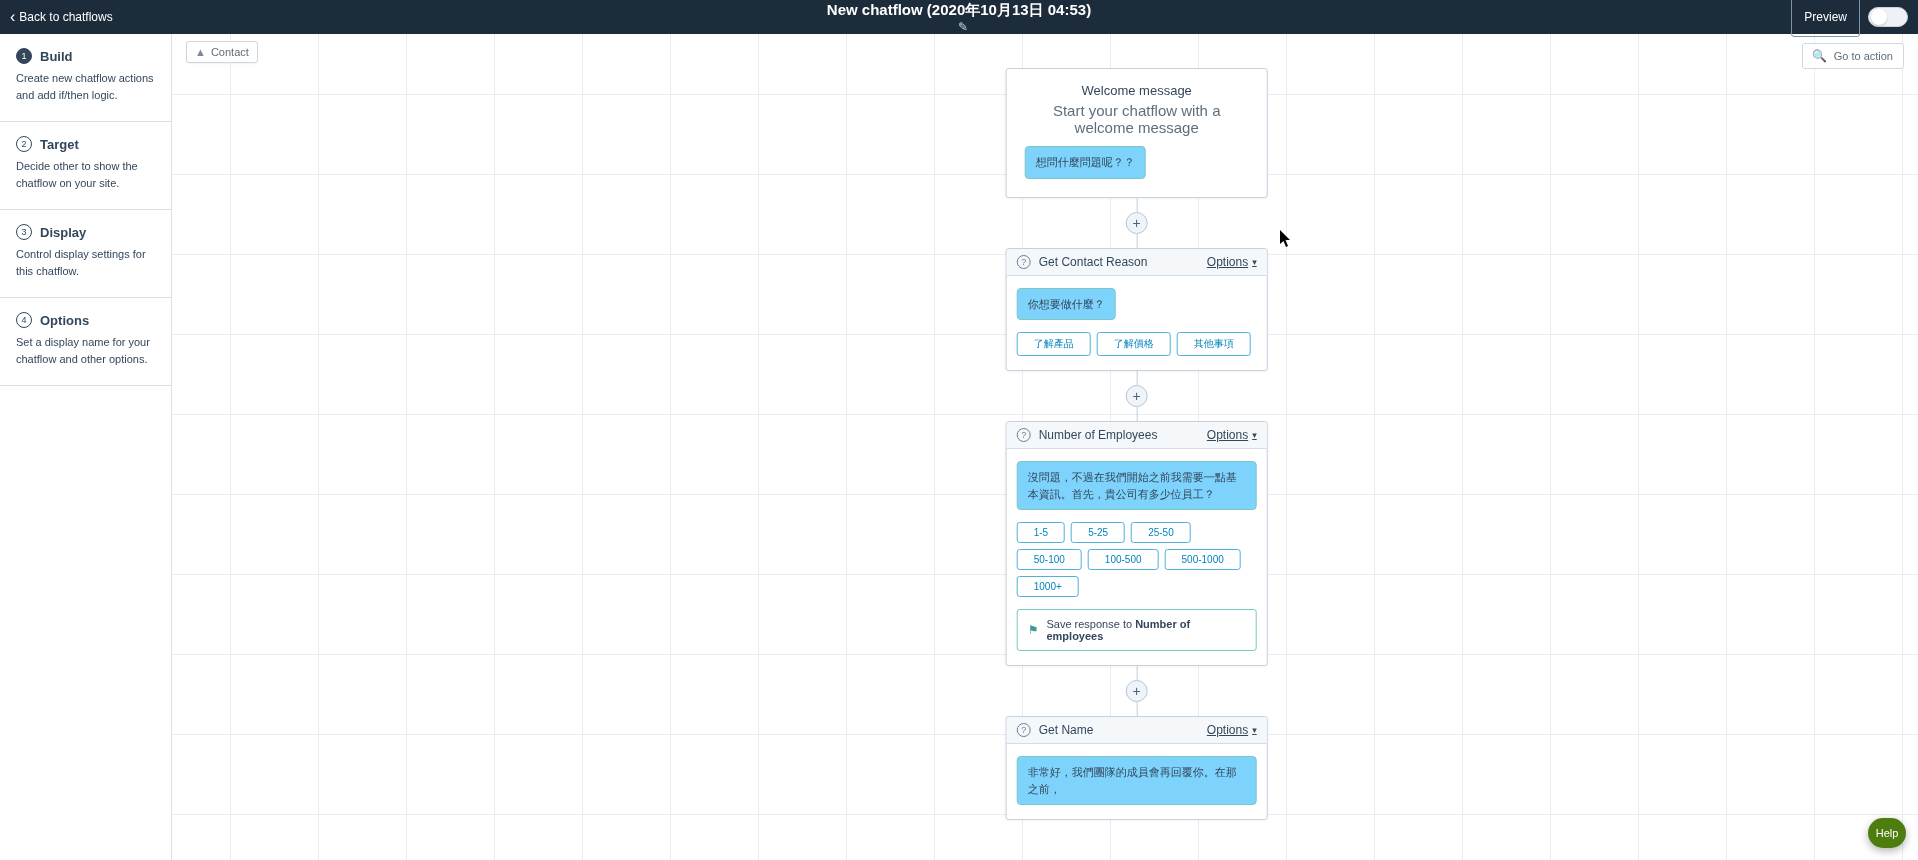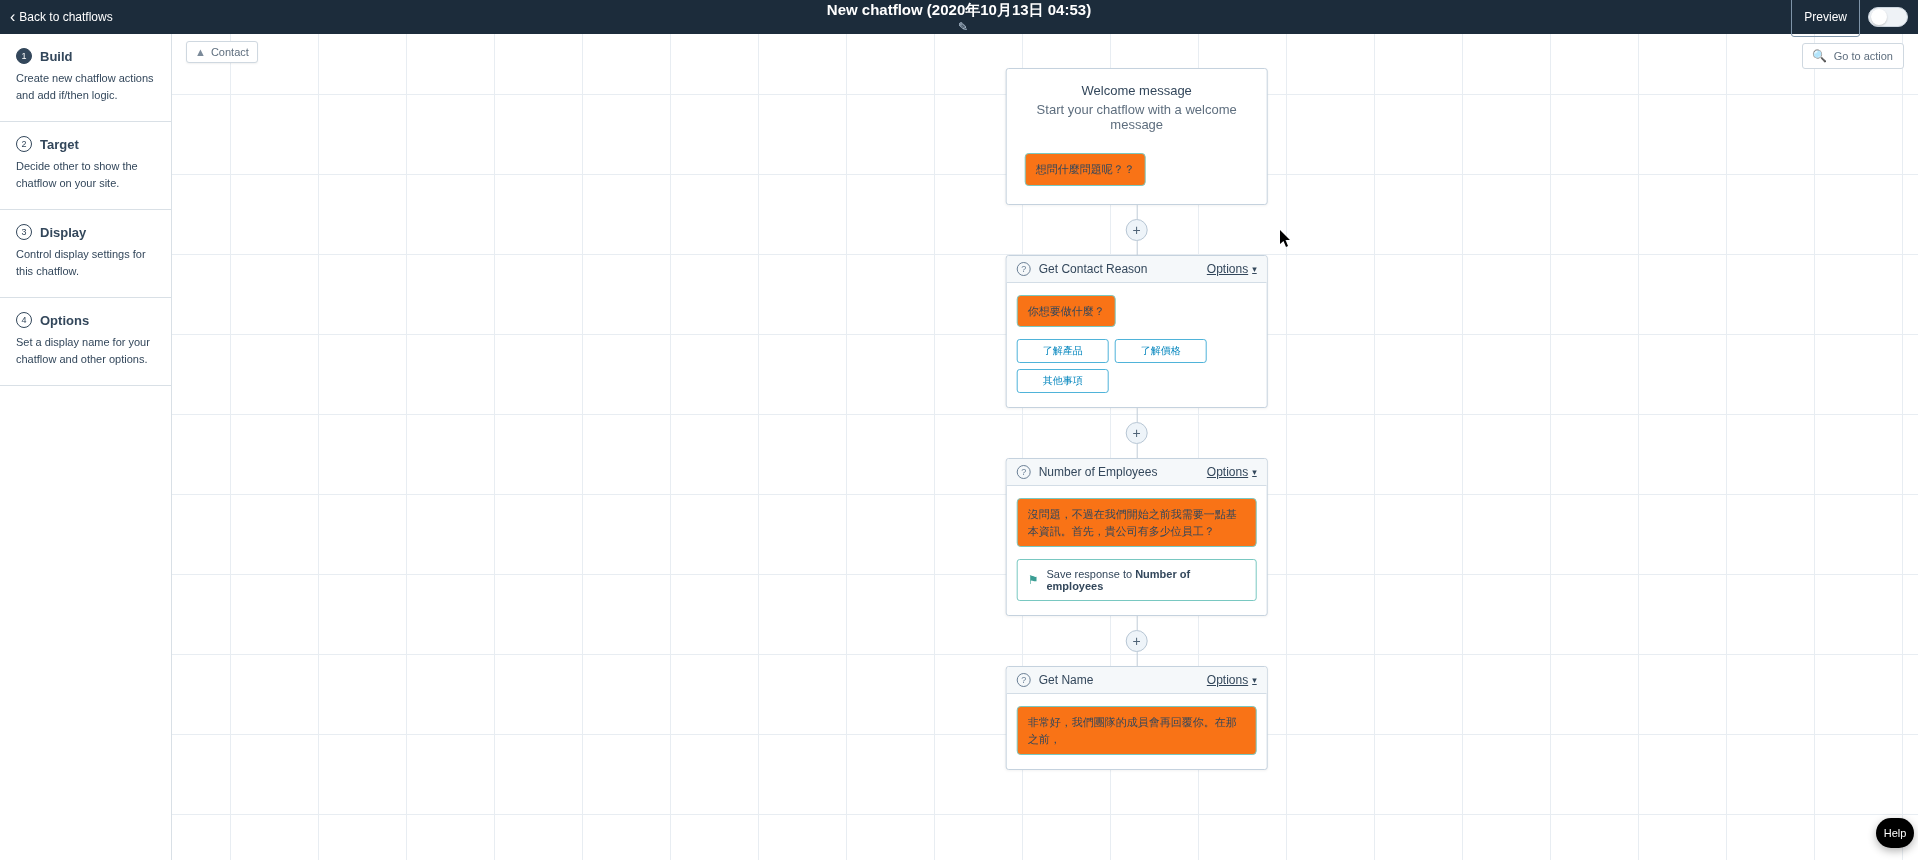--- a/index.html
+++ b/index.html
@@ -160,39 +160,39 @@
   }
   .node .node-head .opts .caret { font-size: 9px; text-decoration: none; }
 
   .node .node-body {
     padding: 12px 10px 14px;
   }
 
   .bubble {
     display: inline-block;
     border: 1px solid #79c8c1;
-    background: #f97316;
+    background: #7dd3fc;
     color: #33475b;
     border-radius: 4px;
     padding: 7px 10px;
     font-size: 11px;
     line-height: 1.5;
     max-width: 100%;
   }
 
   .chips {
     margin-top: 12px;
     display: flex; flex-wrap: wrap; gap: 6px;
   }
   .chip {
     border: 1px solid #4fb3d9;
     color: #0084bd;
     background: #fff;
     border-radius: 3px;
-    padding: 4px 25px;
+    padding: 4px 16px;
     font-size: 10px;
     cursor: pointer;
   }
 
   .save-row {
     margin-top: 12px;
     border: 1px solid #79c8c1;
     border-radius: 3px;
     padding: 8px 10px;
     display: flex; align-items: center; gap: 8px;
@@ -203,21 +203,21 @@
   .welcome-node {
     width: 262px;
     background: #fff;
     border: 1px solid #c5d2de;
     border-radius: 3px;
     box-shadow: 0 1px 3px rgba(0,0,0,0.05);
     padding: 14px 18px 18px;
     text-align: center;
   }
   .welcome-node .w-title { font-size: 13px; font-weight: 400; margin-bottom: 4px; }
-  .welcome-node .w-sub { font-size: 13px; color: #5e6e7e; margin-bottom: 21px; }
+  .welcome-node .w-sub { font-size: 15px; color: #5e6e7e; margin-bottom: 10px; }
   .welcome-node .bubble-wrap { text-align: left; }
 
   .connector {
     display: flex; flex-direction: column; align-items: center;
   }
   .vline { width: 1px; background: #c0ccd7; }
   .vline.a { height: 14px; }
   .vline.b { height: 14px; }
   .plus {
     width: 22px; height: 22px; border-radius: 50%;
@@ -227,23 +227,23 @@
     cursor: pointer;
   }
 
   
   .cursor {
     position: absolute; width: 12px; height: 18px; pointer-events: none;
   }
 
   
   .help-fab {
-    position: absolute; right: 4px; bottom: 12px;
+    position: absolute; right: 12px; bottom: 12px;
     width: 38px; height: 30px; border-radius: 16px;
-    background: #000000; color: #fff;
+    background: #4d7c0f; color: #fff;
     display: flex; align-items: center; justify-content: center;
     font-size: 11px; cursor: pointer;
     box-shadow: 0 3px 8px rgba(0,0,0,0.3);
   }
 </style>
 </head>
 <body>
 
 <div class="topbar">
   <div class="back-link">
@@ -353,20 +353,29 @@
         <div class="node-head">
           <div class="q">?</div>
           <div class="nh-title">Number of Employees</div>
           <div class="opts">
             <span>Options</span>
             <span class="caret">▾</span>
           </div>
         </div>
         <div class="node-body">
           <div class="bubble" style="display:block;">沒問題，不過在我們開始之前我需要一點基本資訊。首先，貴公司有多少位員工？</div>
+          <div class="chips">
+            <div class="chip">1-5</div>
+            <div class="chip">5-25</div>
+            <div class="chip">25-50</div>
+            <div class="chip">50-100</div>
+            <div class="chip">100-500</div>
+            <div class="chip">500-1000</div>
+            <div class="chip">1000+</div>
+          </div>
           <div class="save-row">
             <span class="flag">⚑</span>
             <span>
               <span>Save response to </span><b>Number of employees</b>
             </span>
           </div>
         </div>
       </div>
 
       <div class="connector">

